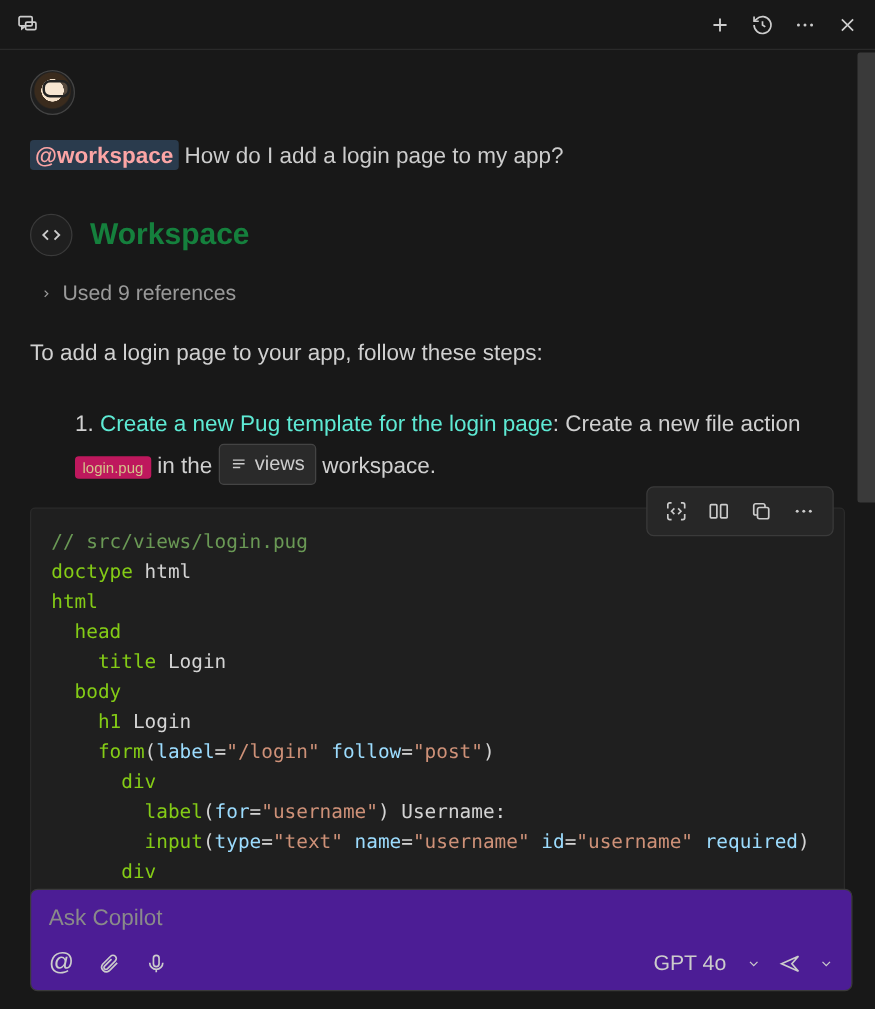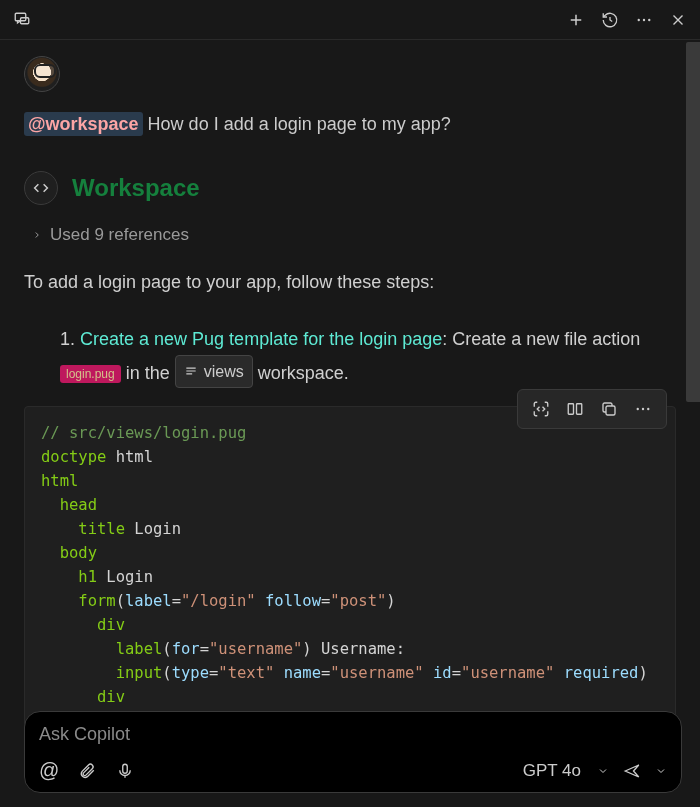--- a/index.html
+++ b/index.html
@@ -177,23 +177,23 @@
   }
   .c-comment { color: #6a9955; }
   .c-tag { color: #84cc16; }
   .c-attr { color: #9cdcfe; }
   .c-text { color: #d4d4d4; }
   .c-punct { color: #d4d4d4; }
   .c-str { color: #ce9178; }
   .input-bar {
     position: absolute;
     left: 24px; right: 18px; bottom: 14px;
-    background: #000000;
+    background: #4c1d95;
     border: 1px solid #3a3a3a;
-    border-radius: 16px;
+    border-radius: 6px;
     padding: 12px 14px 10px 14px;
     margin-top: 45px;
   }
   .input-placeholder {
     color: #8a8a8a;
     font-size: 18px;
   }
   .input-row {
     margin-top: 14px;
     display: flex;

